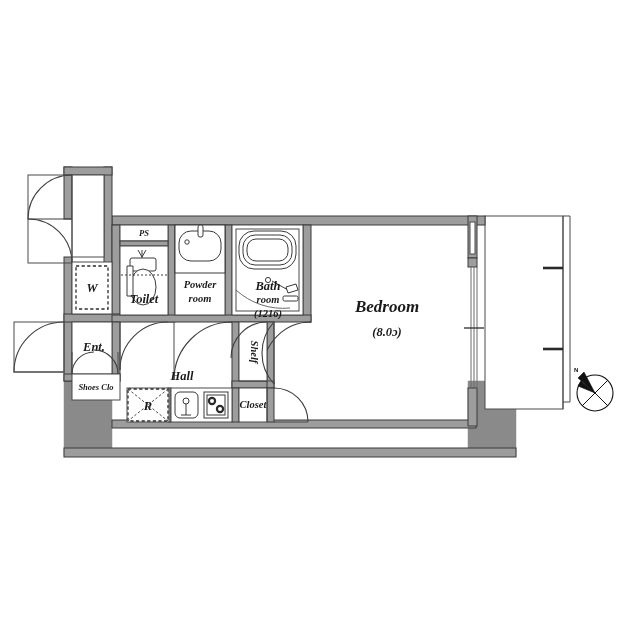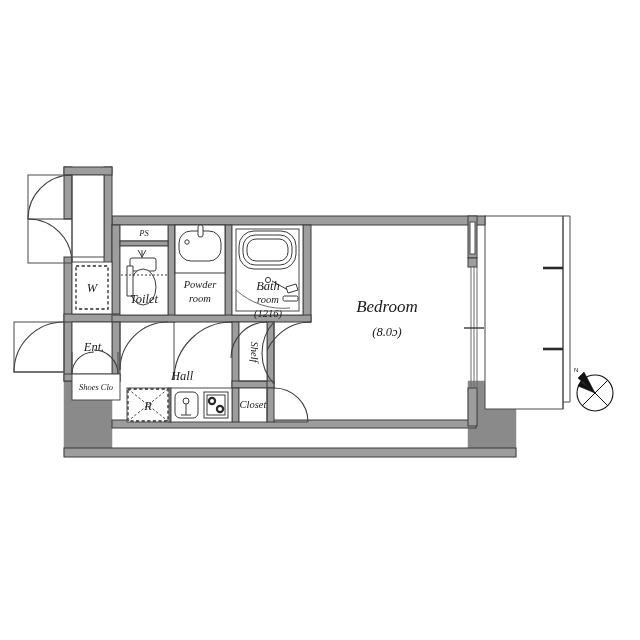--- a/index.html
+++ b/index.html
@@ -2,21 +2,21 @@
 <html><head>
 <meta charset="utf-8">
 <title>Floor Plan</title>
 <style>
   html,body{margin:0;padding:0;background:#ffffff;}
   body{
     width:640px;height:640px;
     font-family:"Liberation Serif", serif;
     overflow:hidden;
   }
-  #plan-root{position:relative;width:640px;height:640px;background:#fff;}
+  #plan-root{position:relative;width:640px;height:640px;background:#fff;font-weight:bold;}
   svg{display:block;}
   .rm-label{
     font-family:"Liberation Serif", serif;
     font-style:italic;
     fill:#1a1a1a;
     text-anchor:middle;
     dominant-baseline:middle;
   }
   .lbl-lg{font-size:17px;}
   .lbl-md{font-size:12.5px;}

